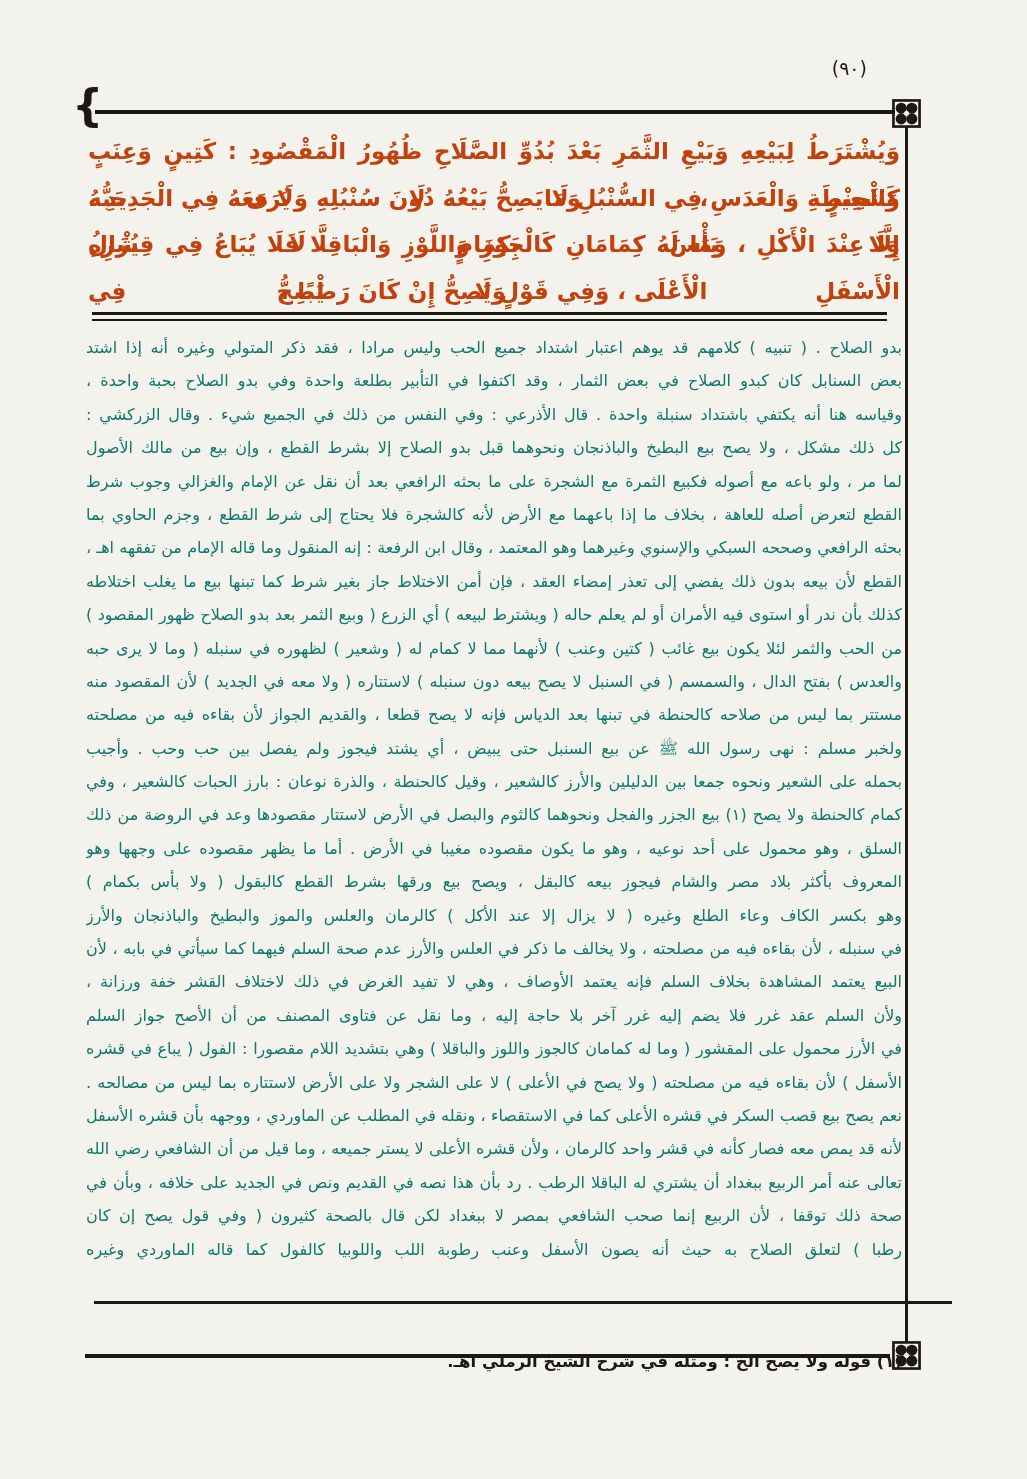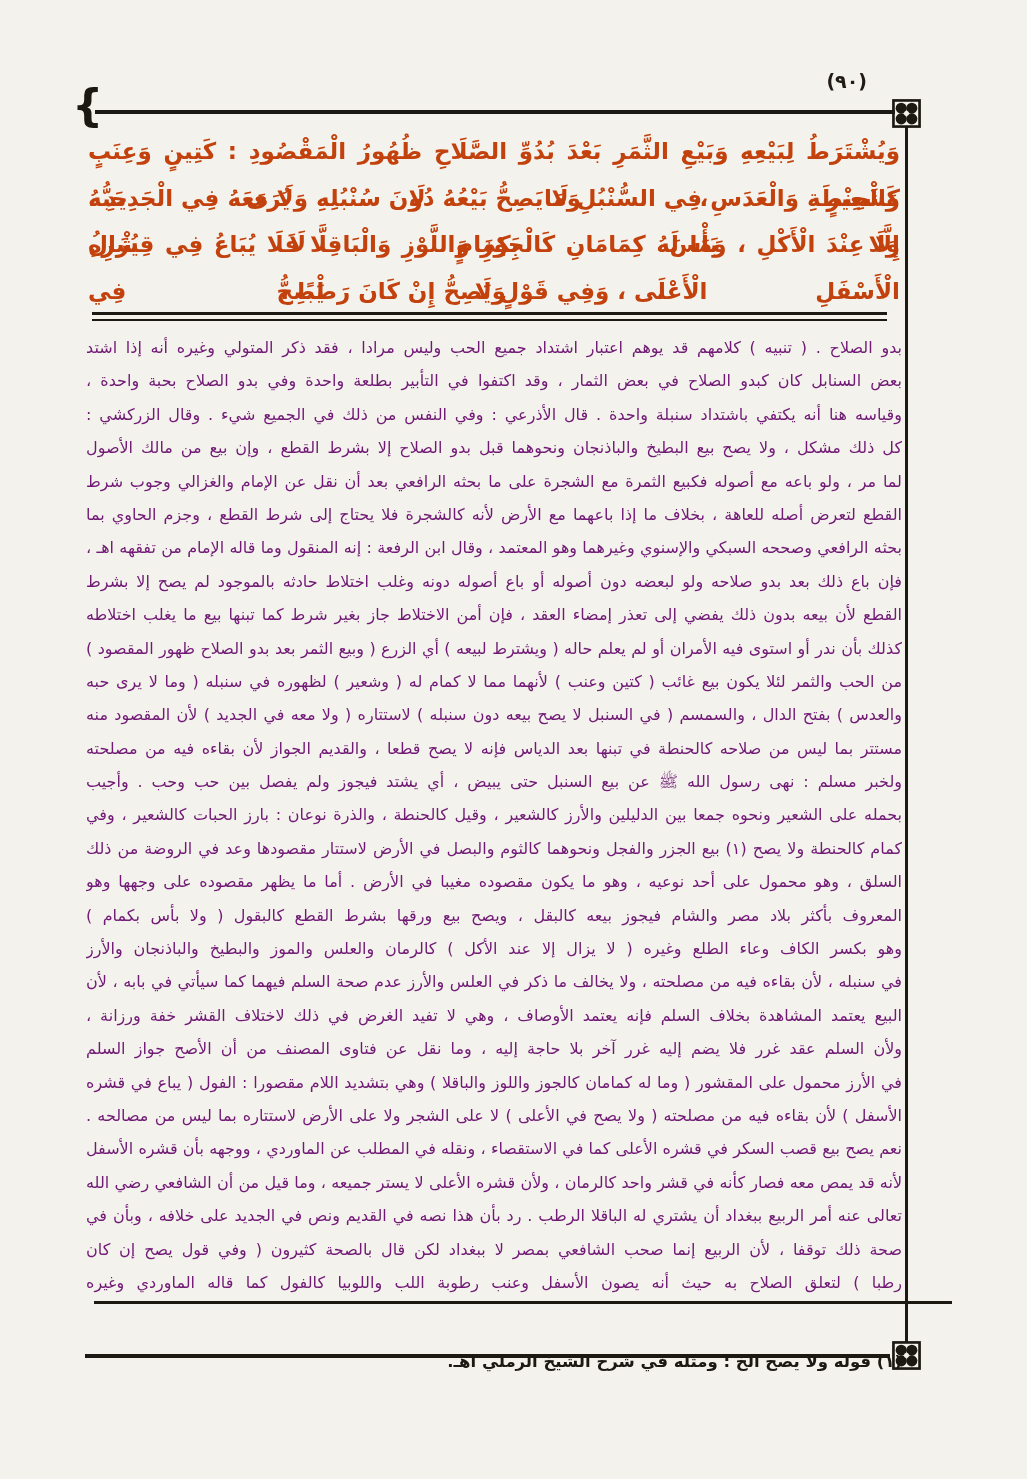--- a/index.html
+++ b/index.html
@@ -14,24 +14,24 @@
     margin: 0 auto;
     background: #f4f2ec;
     color: #201b14;
     font-family: "DejaVu Sans", sans-serif;
     direction: rtl;
     overflow: hidden;
   }
   
   .page-number {
     position: absolute;
-    top: 70px;
+    top: 57px;
     right: 160px;
     font-size: 19px;
-    font-weight: bold;
+    font-weight: normal;
     letter-spacing: 1px;
     direction: rtl;
   }
   .brace-mark {
     position: absolute;
     top: 84px;
     left: 72px;
     font-size: 44px;
     font-weight: bold;
     line-height: 44px;
@@ -102,21 +102,21 @@
     right: 125px;
     width: 816px;
   }
   .commentary div {
     font-size: 16px;
     line-height: 33.4px;
     height: 33.4px;
     overflow: hidden;
     text-align: justify;
     text-align-last: justify;
-    color: #701a75;
+    color: #0f766e;
   }
 
   
   .footnote-rule {
     position: absolute;
     top: 1301px;
     right: 75px;
     width: 858px;
     height: 3px;
     background: #1c1812;
@@ -174,21 +174,20 @@
   <div class="double-rule"></div>
 
   <section class="commentary">
       <div>بدو الصلاح . ( تنبيه ) كلامهم قد يوهم اعتبار اشتداد جميع الحب وليس مرادا ، فقد ذكر المتولي وغيره أنه إذا اشتد</div>
       <div>بعض السنابل كان كبدو الصلاح في بعض الثمار ، وقد اكتفوا في التأبير بطلعة واحدة وفي بدو الصلاح بحبة واحدة ،</div>
       <div>وقياسه هنا أنه يكتفي باشتداد سنبلة واحدة . قال الأذرعي : وفي النفس من ذلك في الجميع شيء . وقال الزركشي :</div>
       <div>كل ذلك مشكل ، ولا يصح بيع البطيخ والباذنجان ونحوهما قبل بدو الصلاح إلا بشرط القطع ، وإن بيع من مالك الأصول</div>
       <div>لما مر ، ولو باعه مع أصوله فكبيع الثمرة مع الشجرة على ما بحثه الرافعي بعد أن نقل عن الإمام والغزالي وجوب شرط</div>
       <div>القطع لتعرض أصله للعاهة ، بخلاف ما إذا باعهما مع الأرض لأنه كالشجرة فلا يحتاج إلى شرط القطع ، وجزم الحاوي بما</div>
       <div>بحثه الرافعي وصححه السبكي والإسنوي وغيرهما وهو المعتمد ، وقال ابن الرفعة : إنه المنقول وما قاله الإمام من تفقهه اهـ ،</div>
-      <div>فإن باع ذلك بعد بدو صلاحه ولو لبعضه دون أصوله أو باع أصوله دونه وغلب اختلاط حادثه بالموجود لم يصح إلا بشرط</div>
       <div>القطع لأن بيعه بدون ذلك يفضي إلى تعذر إمضاء العقد ، فإن أمن الاختلاط جاز بغير شرط كما تبنها بيع ما يغلب اختلاطه</div>
       <div>كذلك بأن ندر أو استوى فيه الأمران أو لم يعلم حاله ( ويشترط لبيعه ) أي الزرع ( وبيع الثمر بعد بدو الصلاح ظهور المقصود )</div>
       <div>من الحب والثمر لئلا يكون بيع غائب ( كتين وعنب ) لأنهما مما لا كمام له ( وشعير ) لظهوره في سنبله ( وما لا يرى حبه كالحنطة</div>
       <div>والعدس ) بفتح الدال ، والسمسم ( في السنبل لا يصح بيعه دون سنبله ) لاستتاره ( ولا معه في الجديد ) لأن المقصود منه</div>
       <div>مستتر بما ليس من صلاحه كالحنطة في تبنها بعد الدياس فإنه لا يصح قطعا ، والقديم الجواز لأن بقاءه فيه من مصلحته</div>
       <div>ولخبر مسلم : نهى رسول الله ﷺ عن بيع السنبل حتى يبيض ، أي يشتد فيجوز ولم يفصل بين حب وحب . وأجيب</div>
       <div>بحمله على الشعير ونحوه جمعا بين الدليلين والأرز كالشعير ، وقيل كالحنطة ، والذرة نوعان : بارز الحبات كالشعير ، وفي</div>
       <div>كمام كالحنطة ولا يصح (١) بيع الجزر والفجل ونحوهما كالثوم والبصل في الأرض لاستتار مقصودها وعد في الروضة من ذلك</div>
       <div>السلق ، وهو محمول على أحد نوعيه ، وهو ما يكون مقصوده مغيبا في الأرض . أما ما يظهر مقصوده على وجهها وهو</div>
       <div>المعروف بأكثر بلاد مصر والشام فيجوز بيعه كالبقل ، ويصح بيع ورقها بشرط القطع كالبقول ( ولا بأس بكمام )</div>

